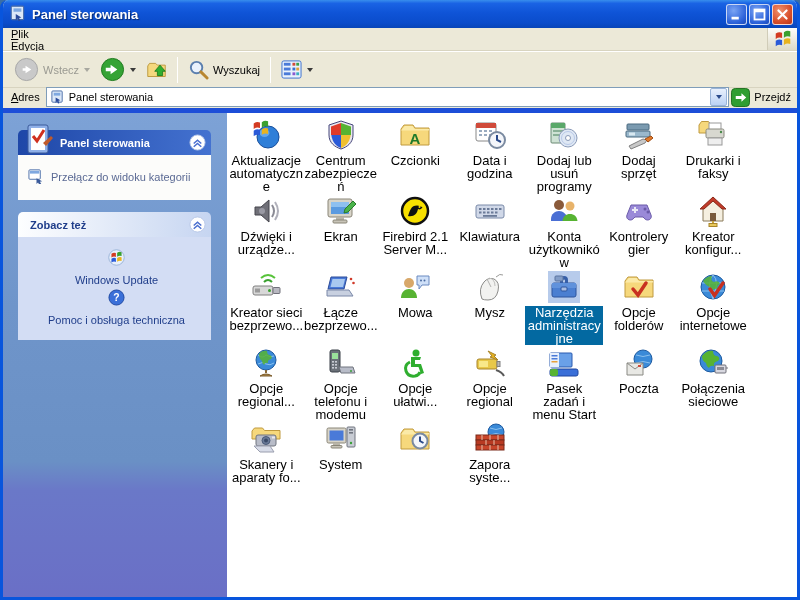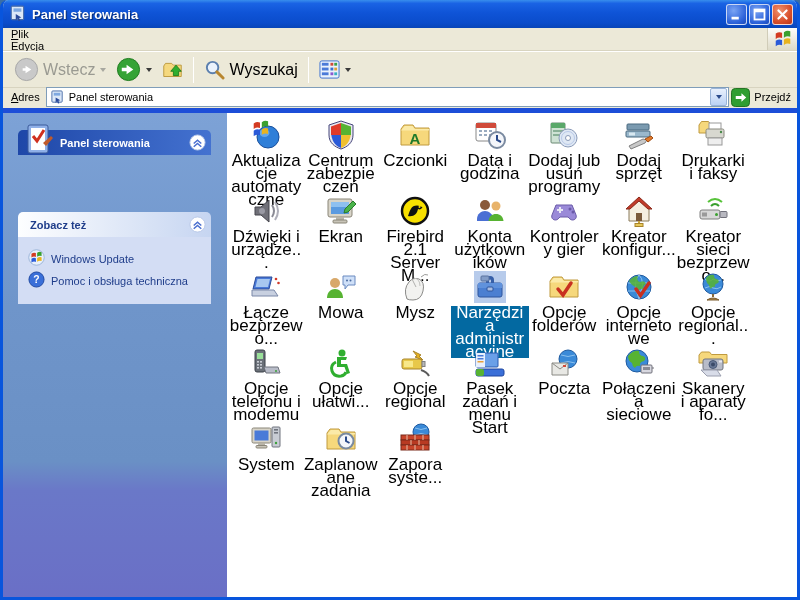--- a/index.html
+++ b/index.html
@@ -18,21 +18,21 @@
   .tbtn svg{width:100%;height:100%;}
   
   .menubar{height:23px;flex:0 0 23px;display:flex;align-items:stretch;background:#ece9d8;border-bottom:1px solid #d8d4c0;}
   .menu-item{display:flex;align-items:center;padding:0 8px;font-size:11px;color:#000;cursor:default;}
   .menu-spacer{flex:1;}
   .logo-box{width:30px;display:flex;align-items:center;justify-content:center;
     background:linear-gradient(to bottom,#fdfdfb,#dedbc8);border-left:1px solid #d0ccb8;}
   .logo-box svg{width:20px;height:20px;}
   
   .toolbar{height:37px;flex:0 0 37px;display:flex;align-items:center;background:#ece9d8;
-    border-top:1px solid #fff;border-bottom:1px solid #d8d4c0;padding:0 6px;font-size:16px;}
+    border-top:1px solid #fff;border-bottom:1px solid #d8d4c0;padding:0 6px;font-size:11px;}
   .tool{display:flex;align-items:center;gap:4px;padding:0 5px;height:32px;border-radius:3px;}
   .tool .big{width:25px;height:25px;}
   .tool .mid{width:21px;height:21px;}
   .tool-label{white-space:nowrap;}
   .tool.disabled .tool-label{color:#9a9a92;}
   .caret{width:0;height:0;border-left:3.5px solid transparent;border-right:3.5px solid transparent;border-top:4px solid #3a3a3a;margin-left:1px;}
   .tool.disabled .caret{border-top-color:#a8a8a0;}
   .tsep{width:1px;height:26px;background:#c8c4ae;border-right:1px solid #fff;margin:0 5px;}
   
   .addressbar{height:25px;flex:0 0 25px;display:flex;align-items:center;background:#ece9d8;
@@ -57,29 +57,29 @@
   .panel1 .phead{background:linear-gradient(to right,#1e47a8,#4472d0);color:#fff;padding-left:42px;}
   .panel2 .phead{background:linear-gradient(to right,#fdfeff,#c6d5f1);color:#1f3d8a;padding-left:12px;}
   .phead .ptitle{flex:1;}
   .chev{width:17px;height:17px;margin-right:5px;}
   .pbody{font-size:11px;padding:9px 6px 11px 10px;}
   .panel1 .pbody{background:#fcfcfa;}
   .panel2 .pbody{background:#d3ddf4;}
   .pitem{display:flex;align-items:center;gap:6px;margin:3px 0;cursor:pointer;}
   .pitem svg{width:17px;height:17px;flex:0 0 17px;}
   .panel1 .pitem{color:#5b6a94;}
-  .panel2 .pitem{color:#1f3d8a;}
+  .panel2 .pitem{color:#1f3d8a;flex-direction:column;}
   .clip-icon{position:absolute;left:6px;top:-8px;width:30px;height:36px;}
   
   .content{flex:1;background:#fff;position:relative;overflow:hidden;}
   #icon-grid{display:grid;grid-template-columns:repeat(7,74.5px);grid-auto-rows:76px;padding:6px 0 0 2px;}
   .cell{display:flex;flex-direction:column;align-items:center;cursor:pointer;}
   .cell .ic{width:32px;height:32px;position:relative;}
   .cell .ic svg{width:32px;height:32px;}
-  .cell .lbl{margin-top:3px;font-size:17px;line-height:13px;text-align:center;max-width:78px;color:#000;overflow-wrap:break-word;padding:0 2px;}
+  .cell .lbl{margin-top:3px;font-size:13px;line-height:13px;text-align:center;max-width:78px;color:#000;overflow-wrap:break-word;padding:0 2px;}
   .cell.selected .lbl{background:#0369a1;color:#fff;}
   .cell.selected .ic::after{content:"";position:absolute;inset:0;background:rgba(49,106,197,.35);}
 </style>
 </head>
 <body>
 
 <div class="window">
 
   <div class="titlebar">
     <span class="ticon"><svg viewBox="0 0 16 16" width="100%" height="100%">
@@ -199,20 +199,30 @@
               <path d="M9 14l4 5 7-11" stroke="#d03020" stroke-width="3" fill="none"></path>
               <path d="M19 21l8-7 2 2-7 8z" fill="#c05a2a"></path>
             </svg></span>
         <div class="phead">
           <span class="ptitle">Panel sterowania</span>
           <span class="chev"><svg viewBox="0 0 18 18" width="100%" height="100%">
                 <circle cx="9" cy="9" r="8" fill="#fff" stroke="#b8c8e8"></circle>
                 <path d="M5 10l4-3.5L13 10M5 13.5L9 10l4 3.5" stroke="#4a6fd0" stroke-width="1.6" fill="none"></path>
               </svg></span>
         </div>
+        <div class="pbody" id="panel1-items">
+            <div class="pitem">
+              <span><svg viewBox="0 0 18 18" width="100%" height="100%">
+                  <rect x="1" y="3" width="12" height="10" rx="1" fill="#fff" stroke="#4a6da8"></rect>
+                  <rect x="2" y="4" width="10" height="3" fill="#7fa8e0"></rect>
+                  <path d="M9 12l6 3-2.4.6L14 18l-2 .8-1.4-2.4L9 18z" fill="#3a5a9a"></path>
+                </svg></span>
+              <span>Przełącz do widoku kategorii</span>
+            </div>
+          </div>
       </div>
       <div class="panel panel2">
         <div class="phead">
           <span class="ptitle">Zobacz też</span>
           <span class="chev"><svg viewBox="0 0 18 18" width="100%" height="100%">
                 <circle cx="9" cy="9" r="8" fill="#fff" stroke="#b8c8e8"></circle>
                 <path d="M5 10l4-3.5L13 10M5 13.5L9 10l4 3.5" stroke="#4a6fd0" stroke-width="1.6" fill="none"></path>
               </svg></span>
         </div>
         <div class="pbody" id="panel2-items">
@@ -343,20 +353,40 @@
           <div class="cell">
             <div class="ic"><svg viewBox="0 0 32 32" width="100%" height="100%">
                 <circle cx="16" cy="16" r="13" fill="#f8e000" stroke="#101010" stroke-width="2.5"></circle>
                 <path d="M9 21c6 1 9-2 10-7 2 1 3.5 0 4.5-2-2 0-3-1.5-5.5-1.5-6 0-7 5-9 10.5z" fill="#101010"></path>
                 <circle cx="20.5" cy="12" r="1" fill="#f8e000"></circle>
               </svg></div>
             <div class="lbl">Firebird 2.1 Server M...</div>
           </div>
           <div class="cell">
             <div class="ic"><svg viewBox="0 0 32 32" width="100%" height="100%">
+                <rect x="2" y="10" width="28" height="13" rx="2" fill="#d0d8e8" stroke="#7a8aa8"></rect>
+                <g fill="#6a7a98">
+                  <rect x="5" y="13" width="2.5" height="2"></rect>
+                  <rect x="9" y="13" width="2.5" height="2"></rect>
+                  <rect x="13" y="13" width="2.5" height="2"></rect>
+                  <rect x="17" y="13" width="2.5" height="2"></rect>
+                  <rect x="21" y="13" width="2.5" height="2"></rect>
+                  <rect x="25" y="13" width="2.5" height="2"></rect>
+                  <rect x="5" y="16.5" width="2.5" height="2"></rect>
+                  <rect x="9" y="16.5" width="2.5" height="2"></rect>
+                  <rect x="13" y="16.5" width="2.5" height="2"></rect>
+                  <rect x="17" y="16.5" width="2.5" height="2"></rect>
+                  <rect x="21" y="16.5" width="2.5" height="2"></rect>
+                  <rect x="9" y="20" width="14" height="1.8"></rect>
+                </g>
+              </svg></div>
+            <div class="lbl">Klawiatura</div>
+          </div>
+          <div class="cell">
+            <div class="ic"><svg viewBox="0 0 32 32" width="100%" height="100%">
                 <circle cx="11" cy="10" r="5" fill="#8a5a3a"></circle>
                 <path d="M3 24c0-5 4-8 8-8s8 3 8 8v2H3z" fill="#4a6fd4"></path>
                 <circle cx="22" cy="11" r="4.5" fill="#e8b36a"></circle>
                 <path d="M14.5 26c.5-4.5 3.5-7 7.5-7 4 0 7 2.5 7.5 7z" fill="#57b332"></path>
               </svg></div>
             <div class="lbl">Konta użytkowników</div>
           </div>
           <div class="cell">
             <div class="ic"><svg viewBox="0 0 32 32" width="100%" height="100%">
                 <path d="M8 10h16l4 10c1 3-1 5-3.5 5-2 0-3-1.5-4.5-3h-8c-1.5 1.5-2.5 3-4.5 3C5 25 3 23 4 20z" fill="#9a8ad8" stroke="#6a5aa8"></path>
@@ -545,21 +575,20 @@
               </svg></div>
             <div class="lbl">System</div>
           </div>
           <div class="cell">
             <div class="ic"><svg viewBox="0 0 32 32" width="100%" height="100%">
                 <path d="M2 10l3-4h9l2 3h14v17H2z" fill="#f6d87c" stroke="#c09a3e"></path>
                 <path d="M2 11.5h28V10H15.6l-2-3H5.9z" fill="#fbeaa8"></path>
                 <circle cx="21" cy="18" r="7.5" fill="#f4f6fa" stroke="#7a8aa0" stroke-width="2"></circle>
                 <path d="M21 13.5v4.5l3.5 2" stroke="#2a4a8a" stroke-width="2" fill="none"></path>
               </svg></div>
-            <div class="lbl">Zaplanowane zadania</div>
           </div>
           <div class="cell">
             <div class="ic"><svg viewBox="0 0 32 32" width="100%" height="100%">
                 <circle cx="22" cy="9" r="8" fill="#3a8ad8" stroke="#1e5aa0"></circle>
                 <path d="M16 5q6 3 12 0M16 12q6-3 12 0" stroke="#8ac0ee" fill="none"></path>
                 <rect x="2" y="12" width="28" height="5" fill="#c8452a" stroke="#7a2a1a"></rect>
                 <rect x="2" y="17" width="28" height="5" fill="#b83a22" stroke="#7a2a1a"></rect>
                 <rect x="2" y="22" width="28" height="5" fill="#c8452a" stroke="#7a2a1a"></rect>
                 <path d="M8 12v5M16 12v5M24 12v5M12 17v5M20 17v5M8 22v5M16 22v5M24 22v5" stroke="#e8c0a8"></path>
               </svg></div>

